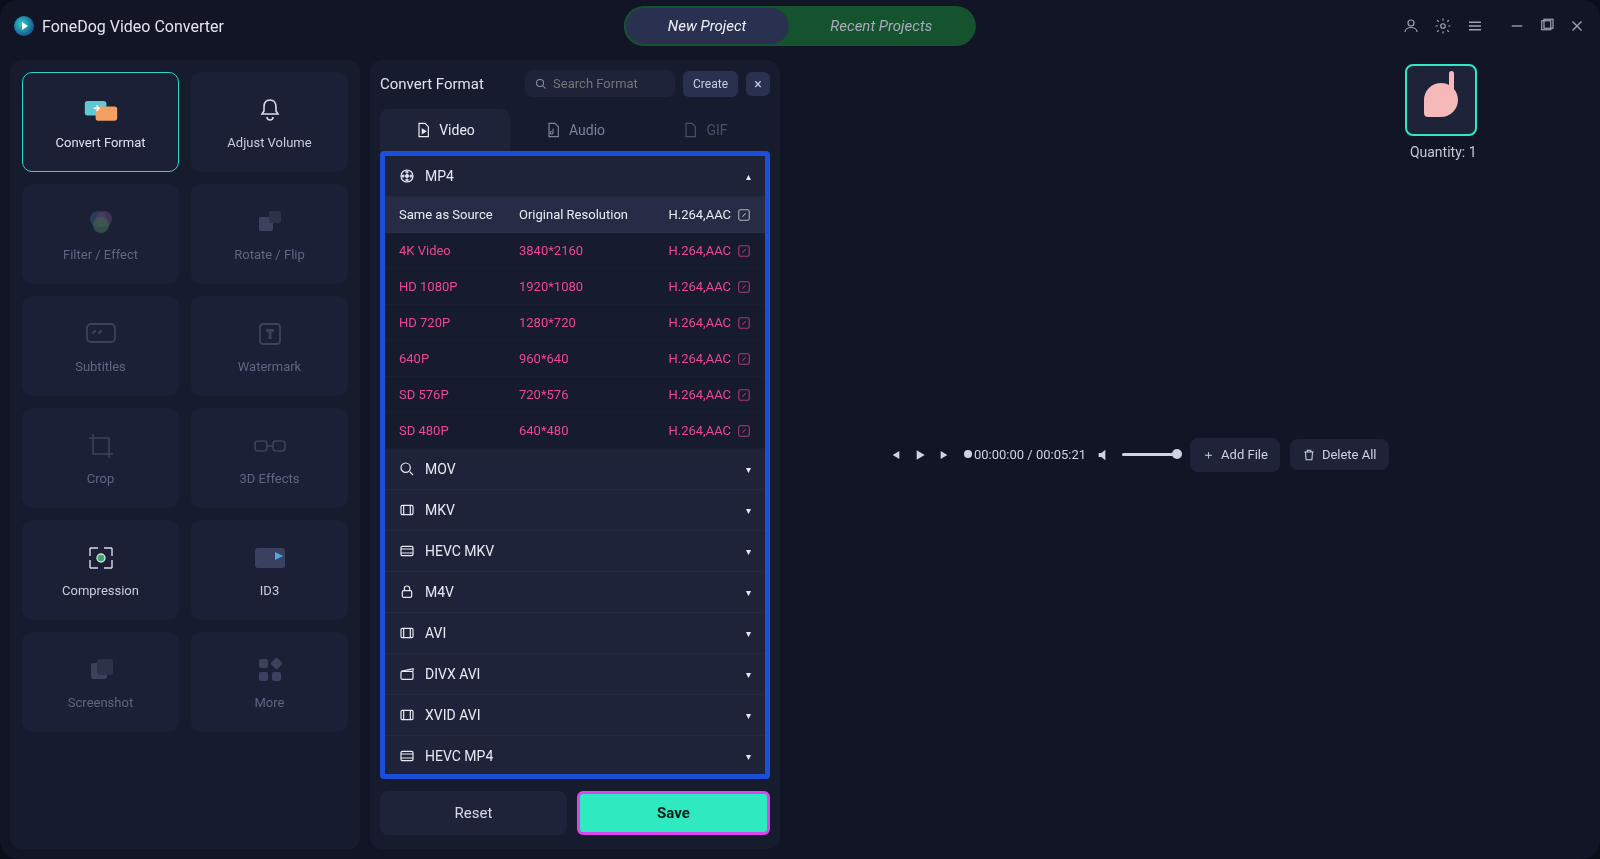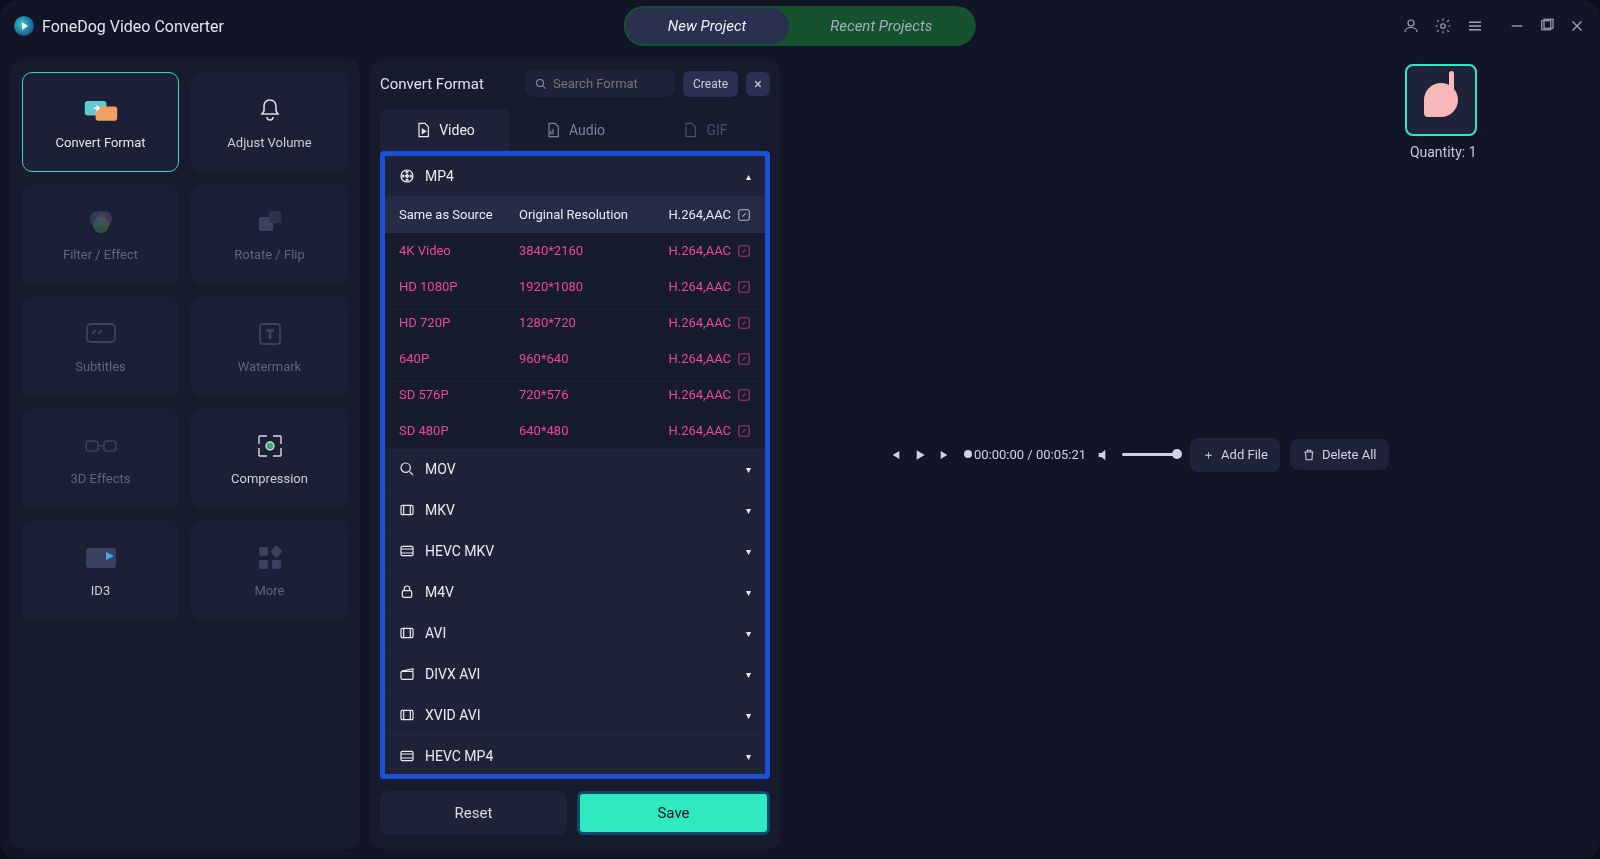--- a/index.html
+++ b/index.html
@@ -51,21 +51,21 @@
   .preset-row { display:flex; align-items:center; padding:10px 14px; font-size:13px; color:#ec4899; border-bottom:1px solid rgba(255,255,255,0.02); cursor:pointer; }
   .preset-row.selected { background:#262c46; color:#eaecf6; }
   .preset-row .c1 { width:120px; }
   .preset-row .c2 { flex:1; }
   .preset-row .c3 { display:flex; align-items:center; gap:6px;text-align:center; }
   .edit-ic { width:14px; height:14px; opacity:0.7; }
 
   .bottom-btns { display:flex; gap:10px; margin-top:12px; }
   .btn { flex:1; height:44px; display:flex; align-items:center; justify-content:center; border-radius:8px; font-size:15px; cursor:pointer; }
   .btn-reset { background:#1e2339; color:#d7d9e6;align-items:center; }
-  .btn-save { background:#2fe9c0; color:#0b1a1a; font-weight:400; border:3px solid #0c4a6e; border-radius:6px; box-shadow:0 0 0 2px #171b2e; }
+  .btn-save { background:#2fe9c0; color:#0b1a1a; font-weight:700; border:3px solid #d946ef; border-radius:6px; box-shadow:0 0 0 2px #171b2e; }
 
   
   .right { flex:1; display:flex; flex-direction:row; gap:8px; }
   .preview-box { height:520px; background:#000; border-radius:12px; position:relative; overflow:hidden; }
   .preview-img { position:absolute; left:0; right:0; top:38px; bottom:38px; background:linear-gradient(180deg,#1a6ea0 0%,#1f7aae 30%,#1e6a99 55%,#205b7f 60%,#3a6a3c 78%,#6aa344 82%,#2f5a2d 100%); overflow:hidden; }
   .sea { position:absolute; inset:0; background:
      repeating-linear-gradient(95deg, rgba(255,255,255,0.06) 0 2px, transparent 2px 8px),
      linear-gradient(180deg,#1c79ad 0%,#1a6a99 50%,#1a5a80 72%); }
   .land { position:absolute; bottom:0; left:0; right:0; height:32%; background:
      radial-gradient(ellipse at 60% 0%, #6fae3e 0%, #4d8a2d 40%, #2f5a20 80%); clip-path: polygon(0 55%, 12% 40%, 28% 30%, 48% 20%, 72% 8%, 100% 4%, 100% 100%, 0 100%);}
@@ -204,20 +204,28 @@
         <span class="tool-icon">
             <svg width="26" height="26" viewBox="0 0 26 26" fill="none" stroke="#4a5070" stroke-width="1.8">
               <rect x="3" y="3" width="20" height="20" rx="3"></rect>
               <text x="13" y="17" font-size="11" text-anchor="middle" fill="#4a5070">T</text>
             </svg>
           </span>
         <span>Watermark</span>
       </div>
       <div class="tool-card">
         <span class="tool-icon">
+            <svg width="28" height="28" viewBox="0 0 28 28" fill="none" stroke="#4a5070" stroke-width="1.6">
+              <path d="M6 2v20h20M2 6h20v20"></path>
+            </svg>
+          </span>
+        <span>Crop</span>
+      </div>
+      <div class="tool-card">
+        <span class="tool-icon">
             <svg width="34" height="18" viewBox="0 0 34 18" fill="none" stroke="#4a5070" stroke-width="1.6">
               <rect x="2" y="4" width="12" height="10" rx="3"></rect>
               <rect x="20" y="4" width="12" height="10" rx="3"></rect>
               <path d="M14 9h6"></path>
             </svg>
           </span>
         <span>3D Effects</span>
       </div>
       <div class="tool-card semi">
         <span class="tool-icon">
@@ -229,20 +237,29 @@
         <span>Compression</span>
       </div>
       <div class="tool-card semi">
         <span class="tool-icon">
             <svg width="34" height="24" viewBox="0 0 34 24">
               <rect x="2" y="2" width="30" height="20" rx="3" fill="#3a4060"></rect>
               <path d="M22 6l8 4-8 4" fill="#4aa8e0"></path>
             </svg>
           </span>
         <span>ID3</span>
+      </div>
+      <div class="tool-card">
+        <span class="tool-icon">
+            <svg width="28" height="26" viewBox="0 0 28 26" fill="#4a5070">
+              <rect x="4" y="6" width="16" height="16" rx="3"></rect>
+              <rect x="10" y="2" width="16" height="16" rx="3" fill="#353a55"></rect>
+            </svg>
+          </span>
+        <span>Screenshot</span>
       </div>
       <div class="tool-card">
         <span class="tool-icon">
             <svg width="26" height="26" viewBox="0 0 26 26" fill="#4a5070">
               <rect x="2" y="2" width="9" height="9" rx="2"></rect>
               <rect x="15" y="2" width="9" height="9" rx="2" transform="rotate(45 19.5 6.5)"></rect>
               <rect x="2" y="15" width="9" height="9" rx="2"></rect>
               <rect x="15" y="15" width="9" height="9" rx="2"></rect>
             </svg>
           </span>

